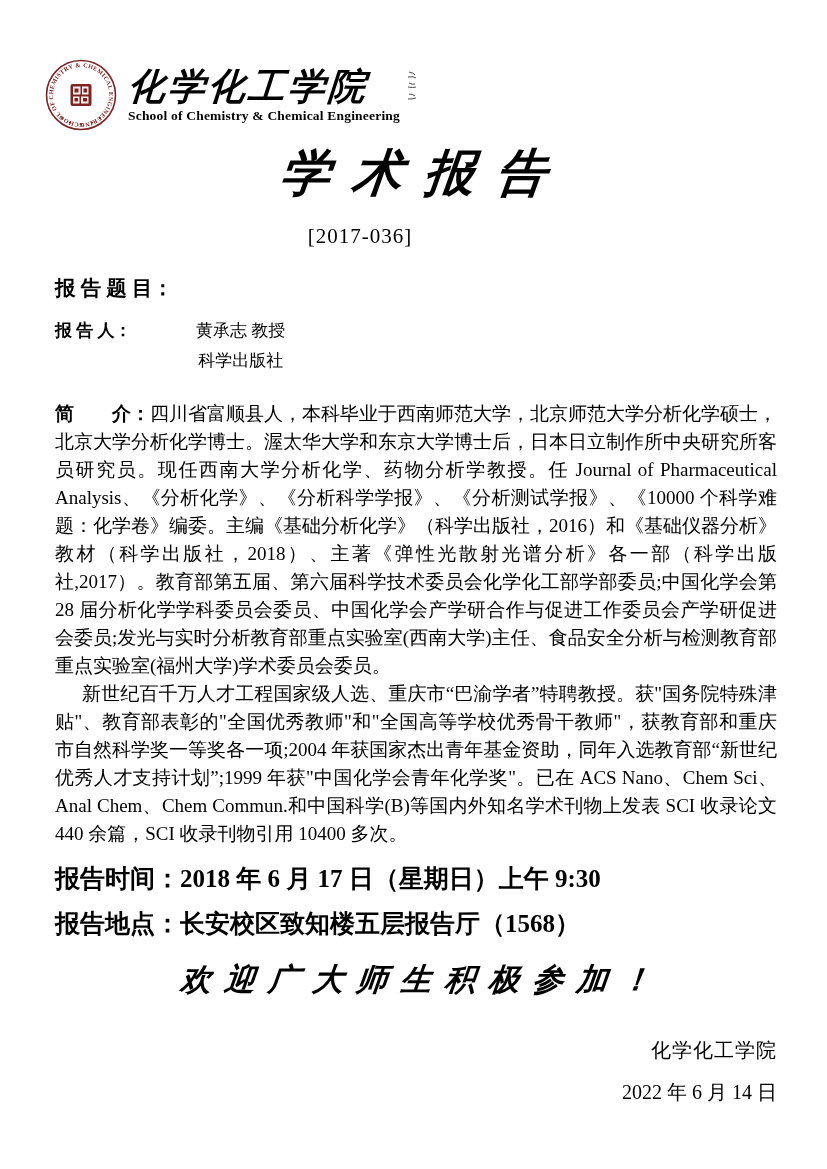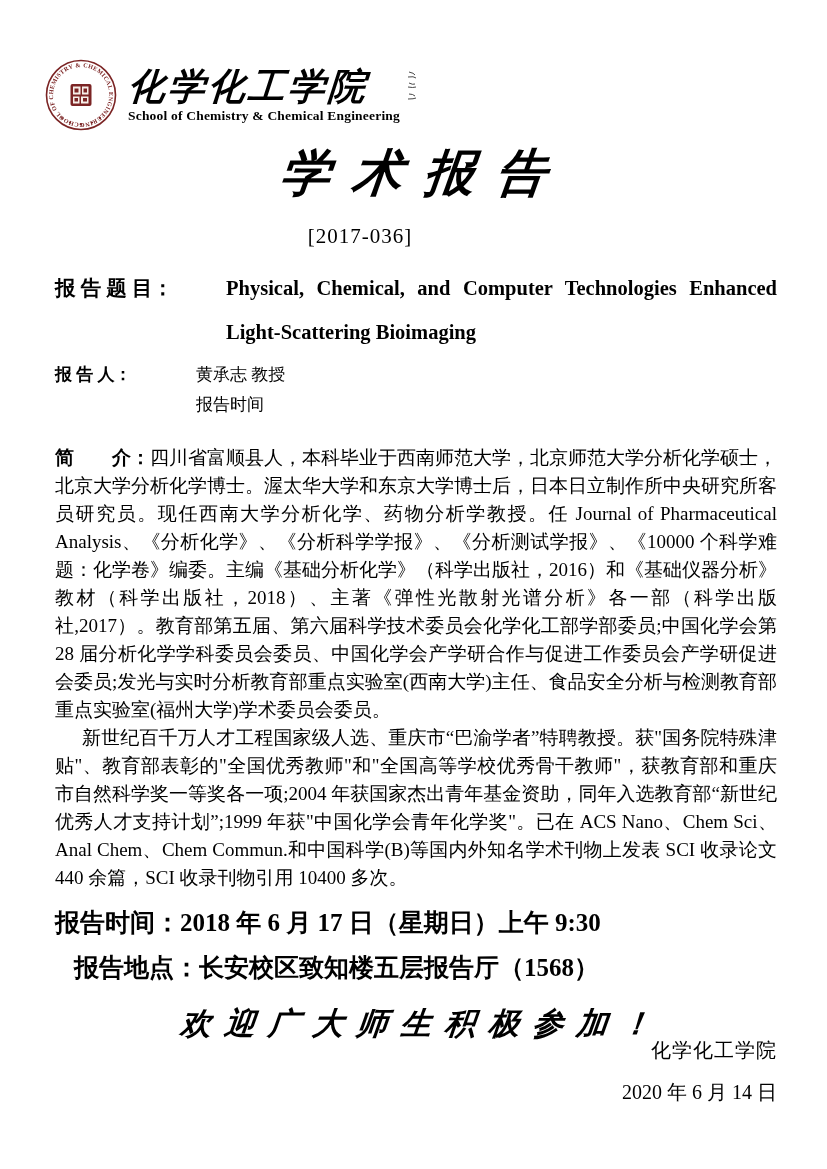--- a/index.html
+++ b/index.html
@@ -58,35 +58,35 @@
   .lbl { font-weight: 700; white-space: nowrap; }
 
   .title-row { font-size: 20.5px; line-height: 44px; }
   .title-row .lbl { flex: 0 0 133px; }
   .title-row .val {
     flex: 1; font-weight: 700; text-align: justify;
   }
 
   .speaker-row { font-size: 17px; line-height: 30px; margin-top: 6px; }
   .speaker-row .lbl { flex: 0 0 103px; }
-  .speaker-row .val div { line-height: 30px; }
+  .speaker-row .val div { line-height: 30px; text-align: center; }
 
   .bio {
     margin-top: 24px;
     font-size: 19px; line-height: 28px;
     text-align: justify;
   }
   .bio p { margin: 0; }
   .bio .indent { text-indent: 27px; }
 
   .bold-line {
     font-size: 25px; font-weight: 700; line-height: 30px;
     margin-top: 16px; white-space: nowrap;
   }
-  .bold-line + .bold-line { margin-top: 15px; margin-left: 19px; }
+  .bold-line + .bold-line { margin-top: 15px; }
 
   .welcome {
     margin-top: 20px;
     text-align: center;
     font-size: 31px; font-weight: 700; font-style: italic;
     letter-spacing: 13px; text-indent: 13px;
     transform: skewX(-6deg);
   }
 
   
@@ -137,28 +137,27 @@
     </svg>
   </div>
 
   <div class="main-title">学术报告</div>
   <div class="doc-number">[2017-036]</div>
 
   <div class="content">
 
     <div class="row title-row">
       <span class="lbl">报 告 题 目：</span>
-      <span class="val">Physical, Chemical, and Computer Technologies Enhanced Light-Scattering Bioimaging</span>
     </div>
 
     <div class="row speaker-row">
       <span class="lbl">报 告 人：</span>
       <span class="val">
         <div>黄承志 教授</div>
-        <div>报告时间</div>
+        <div>科学出版社</div>
       </span>
     </div>
 
     <div class="bio">
       <p><span class="lbl">简　　介：</span><span>四川省富顺县人，本科毕业于西南师范大学，北京师范大学分析化学硕士，北京大学分析化学博士。渥太华大学和东京大学博士后，日本日立制作所中央研究所客员研究员。现任西南大学分析化学、药物分析学教授。任 Journal of Pharmaceutical Analysis、《分析化学》、《分析科学学报》、《分析测试学报》、《10000 个科学难题：化学卷》编委。主编《基础分析化学》（科学出版社，2016）和《基础仪器分析》教材（科学出版社，2018）、主著《弹性光散射光谱分析》各一部（科学出版社,2017）。教育部第五届、第六届科学技术委员会化学化工部学部委员;中国化学会第 28 届分析化学学科委员会委员、中国化学会产学研合作与促进工作委员会产学研促进会委员;发光与实时分析教育部重点实验室(西南大学)主任、食品安全分析与检测教育部重点实验室(福州大学)学术委员会委员。</span></p>
       <p class="indent"><span>新世纪百千万人才工程国家级人选、重庆市“巴渝学者”特聘教授。获"国务院特殊津贴"、教育部表彰的"全国优秀教师"和"全国高等学校优秀骨干教师"，获教育部和重庆市自然科学奖一等奖各一项;2004 年获国家杰出青年基金资助，同年入选教育部“新世纪优秀人才支持计划”;1999 年获"中国化学会青年化学奖"。已在 ACS Nano、Chem Sci、Anal Chem、Chem Commun.和中国科学(B)等国内外知名学术刊物上发表 SCI 收录论文 440 余篇，SCI 收录刊物引用 10400 多次。</span></p>
     </div>
 
     <div class="bold-line">
       <span>报告时间：</span><span>2018 年 6 月 17 日（星期日）上午 9:30</span>
@@ -167,16 +166,16 @@
     <div class="bold-line">
       <span>报告地点：</span><span>长安校区致知楼五层报告厅（1568）</span>
     </div>
 
     <div class="welcome">欢迎广大师生积极参加！</div>
 
   </div>
 
   <div class="footer">
     <div class="org">化学化工学院</div>
-    <div class="date">2020 年 6 月 14 日</div>
+    <div class="date">2022 年 6 月 14 日</div>
   </div>
 
 </div>
 
 </body></html>

